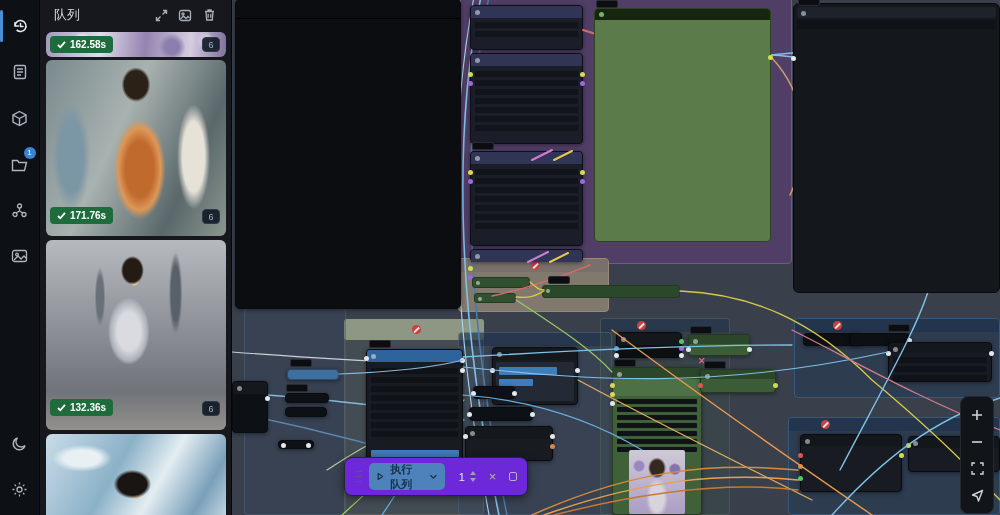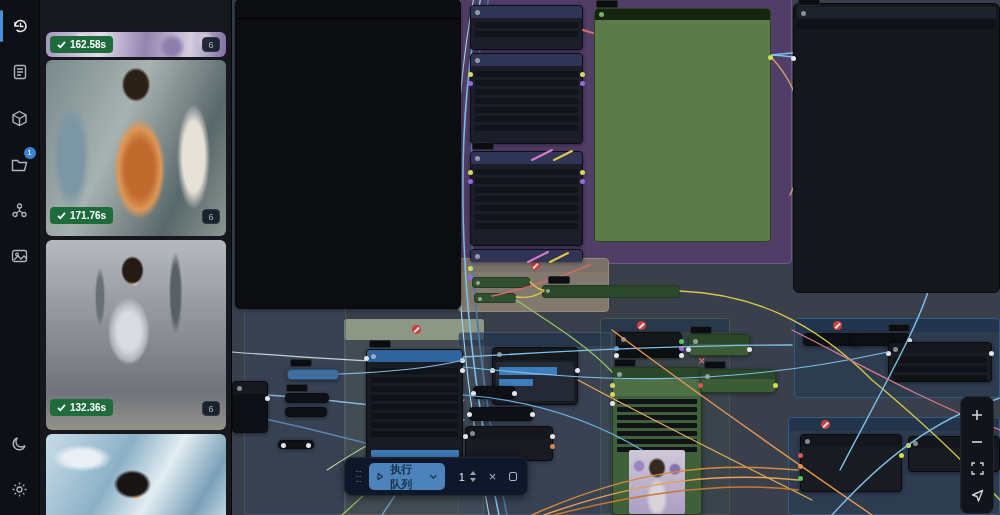--- a/index.html
+++ b/index.html
@@ -142,21 +142,21 @@
     radial-gradient(ellipse 12px 14px at 50% 28%, #35291f 55%, transparent 75%),
     radial-gradient(ellipse 5px 6px at 50% 33%, #f0cfb8 55%, transparent 78%),
     radial-gradient(ellipse 14px 26px at 50% 75%, #d9d3dc 50%, transparent 78%),
     linear-gradient(180deg,#cfc9d6,#ab9ec4); }
 
   .ks-title { background:#2f639b !important; }
   .blue-bar { position:absolute; background:#3f7cba; border-radius:1px; }
   .x-mark { position:absolute; color:#d86a7a; font-size:9px; font-weight:bold; z-index:6; }
 
   
-  .exec { position:absolute; display:flex; align-items:center; background:#0f172a;
+  .exec { position:absolute; display:flex; align-items:center; background:#6d28d9;
     border:1px solid #23272e; border-radius:8px; padding:0 10px; gap:0; z-index:7;
     box-shadow:0 2px 8px rgba(0,0,0,.5); }
   .grip { width:7px; height:16px; margin-right:8px;
     background:radial-gradient(circle 1px, #5a616a 90%, transparent) 0 0/3.5px 5px; }
   .run-btn { display:flex; align-items:center; height:27px; background:#4d82ba; border-radius:5px;
     padding:0 8px; gap:7px; color:#16324c; font-size:11px; font-weight:bold; }
   .exec .num { color:#e6e9ec; font-size:11px; margin-left:14px; }
   .stepper { display:flex; flex-direction:column; gap:3px; margin-left:5px; }
   .stepper i { width:0; height:0; border-left:3.5px solid transparent; border-right:3.5px solid transparent; }
   .st-up { border-bottom:4px solid #9aa2aa; }
@@ -241,20 +241,41 @@
       <span>
         <svg width="17" height="17" viewBox="0 0 17 17" fill="none" stroke="currentColor" stroke-width="1.3">
           <circle cx="8.5" cy="8.5" r="2.5"></circle>
           <path d="M8.5 1.5v2M8.5 13.5v2M1.5 8.5h2M13.5 8.5h2M3.6 3.6 5 5M12 12l1.4 1.4M13.4 3.6 12 5M5 12l-1.4 1.4"></path>
         </svg>
       </span>
     </div>
   </div>
 
   <div class="queue">
+    <div class="queue-header">
+      <span>队列</span>
+      <span class="sp"></span>
+      <span class="qh-icon">
+        <svg width="13" height="13" viewBox="0 0 13 13" fill="none" stroke="currentColor" stroke-width="1.4">
+          <path d="M8 1.5h3.5V5M11.5 1.5 7.5 5.5M5 11.5H1.5V8M1.5 11.5l4-4"></path>
+        </svg>
+      </span>
+      <span class="qh-icon">
+        <svg width="14" height="13" viewBox="0 0 14 13" fill="none" stroke="currentColor" stroke-width="1.3">
+          <rect x="1.5" y="1.5" width="11" height="10" rx="2"></rect>
+            <circle cx="5" cy="5" r="1.1"></circle>
+          <path d="M2.5 10l3-3 2.5 2.5 2-2 1.5 1.5"></path>
+        </svg>
+      </span>
+      <span class="qh-icon">
+        <svg width="13" height="14" viewBox="0 0 13 14" fill="none" stroke="currentColor" stroke-width="1.3">
+          <path d="M2 3.5h9M5 3.5v-1.5h3v1.5M3 3.5l.7 8.5h5.6l.7-8.5M5.2 5.8v4M7.8 5.8v4"></path>
+        </svg>
+      </span>
+    </div>
 
     <div class="q-item" style="top:32px; height:25px;">
       <div class="thumb t1"></div>
       <div class="q-badge" style="left:4px; top:4px;">
         <svg width="9" height="9" viewBox="0 0 9 9" fill="none" stroke="#fff" stroke-width="1.8">
             <path d="M1 5l2.3 2.3L8 1.8"></path>
           </svg>
         <span>162.58s</span>
       </div>
       <div class="q-count" style="right:6px; top:5px;">6</div>

